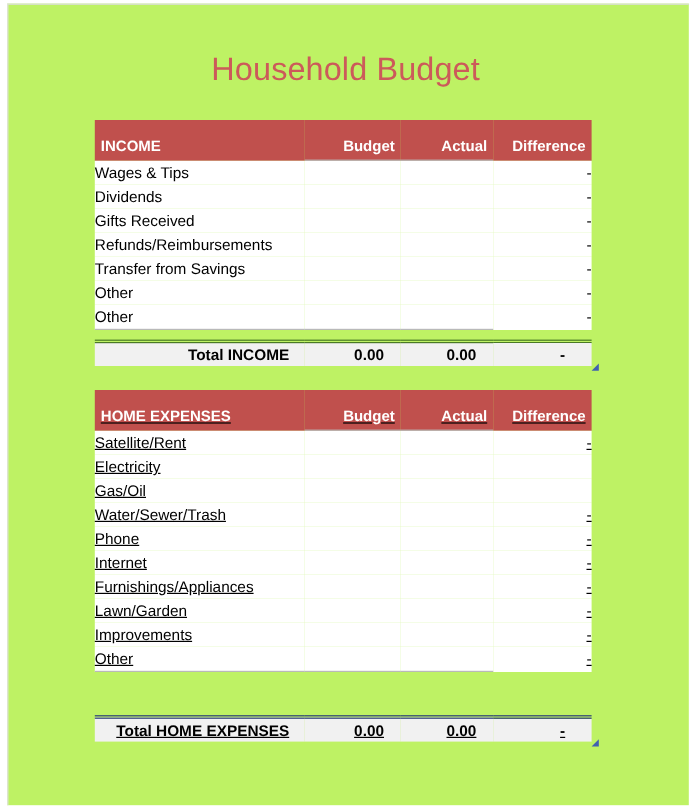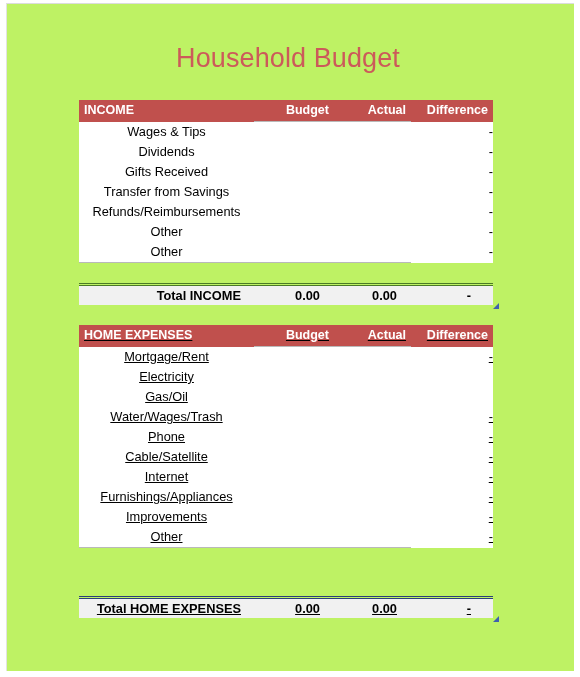--- a/index.html
+++ b/index.html
@@ -51,40 +51,40 @@
   .sheet col.c-label { width: 175px; }
   .sheet col.c-budget { width: 80px; }
   .sheet col.c-actual { width: 77px; }
   .sheet col.c-diff { width: 82px; }
 
   .sheet thead th {
     background: #c0504d;
     color: #ffffff;
     font-size: 12.5px;
     font-weight: bold;
-    padding: 3px 5px 4px 5px;
+    padding: 15px 5px 4px 5px;
     height: 14px;
     line-height: 14px;
     border: none;
     white-space: nowrap;
   }
   th.h-label { text-align: left; padding-left: 4px; }
   th.h-budget, th.h-actual, th.h-diff { text-align: right; padding-right: 6px; }
 
   .sheet tbody td {
     height: 20px;
     line-height: 20px;
     padding: 0;
     font-size: 12.8px;
     color: #000000;
     background: #ffffff;
     border: none;
   }
   td.cell-label {
-    text-align: center;
+    text-align: left;
     padding-left: 5px;
     border-left: 1px solid #b9b9b9;
     border-bottom: 1px solid #ffffff;
     white-space: nowrap;
   }
   td.cell-budget, td.cell-actual {
     border: 1px solid #b9b9b9;
     border-top: none;
   }
   tbody tr:first-child td.cell-budget,
@@ -180,27 +180,27 @@
           <td class="cell-actual"></td>
           <td class="cell-diff">-</td>
         </tr>
         <tr>
           <td class="cell-label">Gifts Received</td>
           <td class="cell-budget"></td>
           <td class="cell-actual"></td>
           <td class="cell-diff">-</td>
         </tr>
         <tr>
+          <td class="cell-label">Refunds/Reimbursements</td>
+          <td class="cell-budget"></td>
+          <td class="cell-actual"></td>
+          <td class="cell-diff">-</td>
+        </tr>
+        <tr>
           <td class="cell-label">Transfer from Savings</td>
-          <td class="cell-budget"></td>
-          <td class="cell-actual"></td>
-          <td class="cell-diff">-</td>
-        </tr>
-        <tr>
-          <td class="cell-label">Refunds/Reimbursements</td>
           <td class="cell-budget"></td>
           <td class="cell-actual"></td>
           <td class="cell-diff">-</td>
         </tr>
         <tr>
           <td class="cell-label">Other</td>
           <td class="cell-budget"></td>
           <td class="cell-actual"></td>
           <td class="cell-diff">-</td>
         </tr>
@@ -240,63 +240,63 @@
     <thead>
       <tr>
         <th class="h-label">HOME EXPENSES</th>
         <th class="h-budget">Budget</th>
         <th class="h-actual">Actual</th>
         <th class="h-diff">Difference</th>
       </tr>
     </thead>
     <tbody>
         <tr>
-          <td class="cell-label">Mortgage/Rent</td>
+          <td class="cell-label">Satellite/Rent</td>
           <td class="cell-budget"></td>
           <td class="cell-actual"></td>
           <td class="cell-diff">-</td>
         </tr>
         <tr>
           <td class="cell-label">Electricity</td>
           <td class="cell-budget"></td>
           <td class="cell-actual"></td>
           <td class="cell-diff"></td>
         </tr>
         <tr>
           <td class="cell-label">Gas/Oil</td>
           <td class="cell-budget"></td>
           <td class="cell-actual"></td>
           <td class="cell-diff"></td>
         </tr>
         <tr>
-          <td class="cell-label">Water/Wages/Trash</td>
+          <td class="cell-label">Water/Sewer/Trash</td>
           <td class="cell-budget"></td>
           <td class="cell-actual"></td>
           <td class="cell-diff">-</td>
         </tr>
         <tr>
           <td class="cell-label">Phone</td>
           <td class="cell-budget"></td>
           <td class="cell-actual"></td>
           <td class="cell-diff">-</td>
         </tr>
         <tr>
-          <td class="cell-label">Cable/Satellite</td>
-          <td class="cell-budget"></td>
-          <td class="cell-actual"></td>
-          <td class="cell-diff">-</td>
-        </tr>
-        <tr>
           <td class="cell-label">Internet</td>
           <td class="cell-budget"></td>
           <td class="cell-actual"></td>
           <td class="cell-diff">-</td>
         </tr>
         <tr>
           <td class="cell-label">Furnishings/Appliances</td>
+          <td class="cell-budget"></td>
+          <td class="cell-actual"></td>
+          <td class="cell-diff">-</td>
+        </tr>
+        <tr>
+          <td class="cell-label">Lawn/Garden</td>
           <td class="cell-budget"></td>
           <td class="cell-actual"></td>
           <td class="cell-diff">-</td>
         </tr>
         <tr>
           <td class="cell-label">Improvements</td>
           <td class="cell-budget"></td>
           <td class="cell-actual"></td>
           <td class="cell-diff">-</td>
         </tr>

